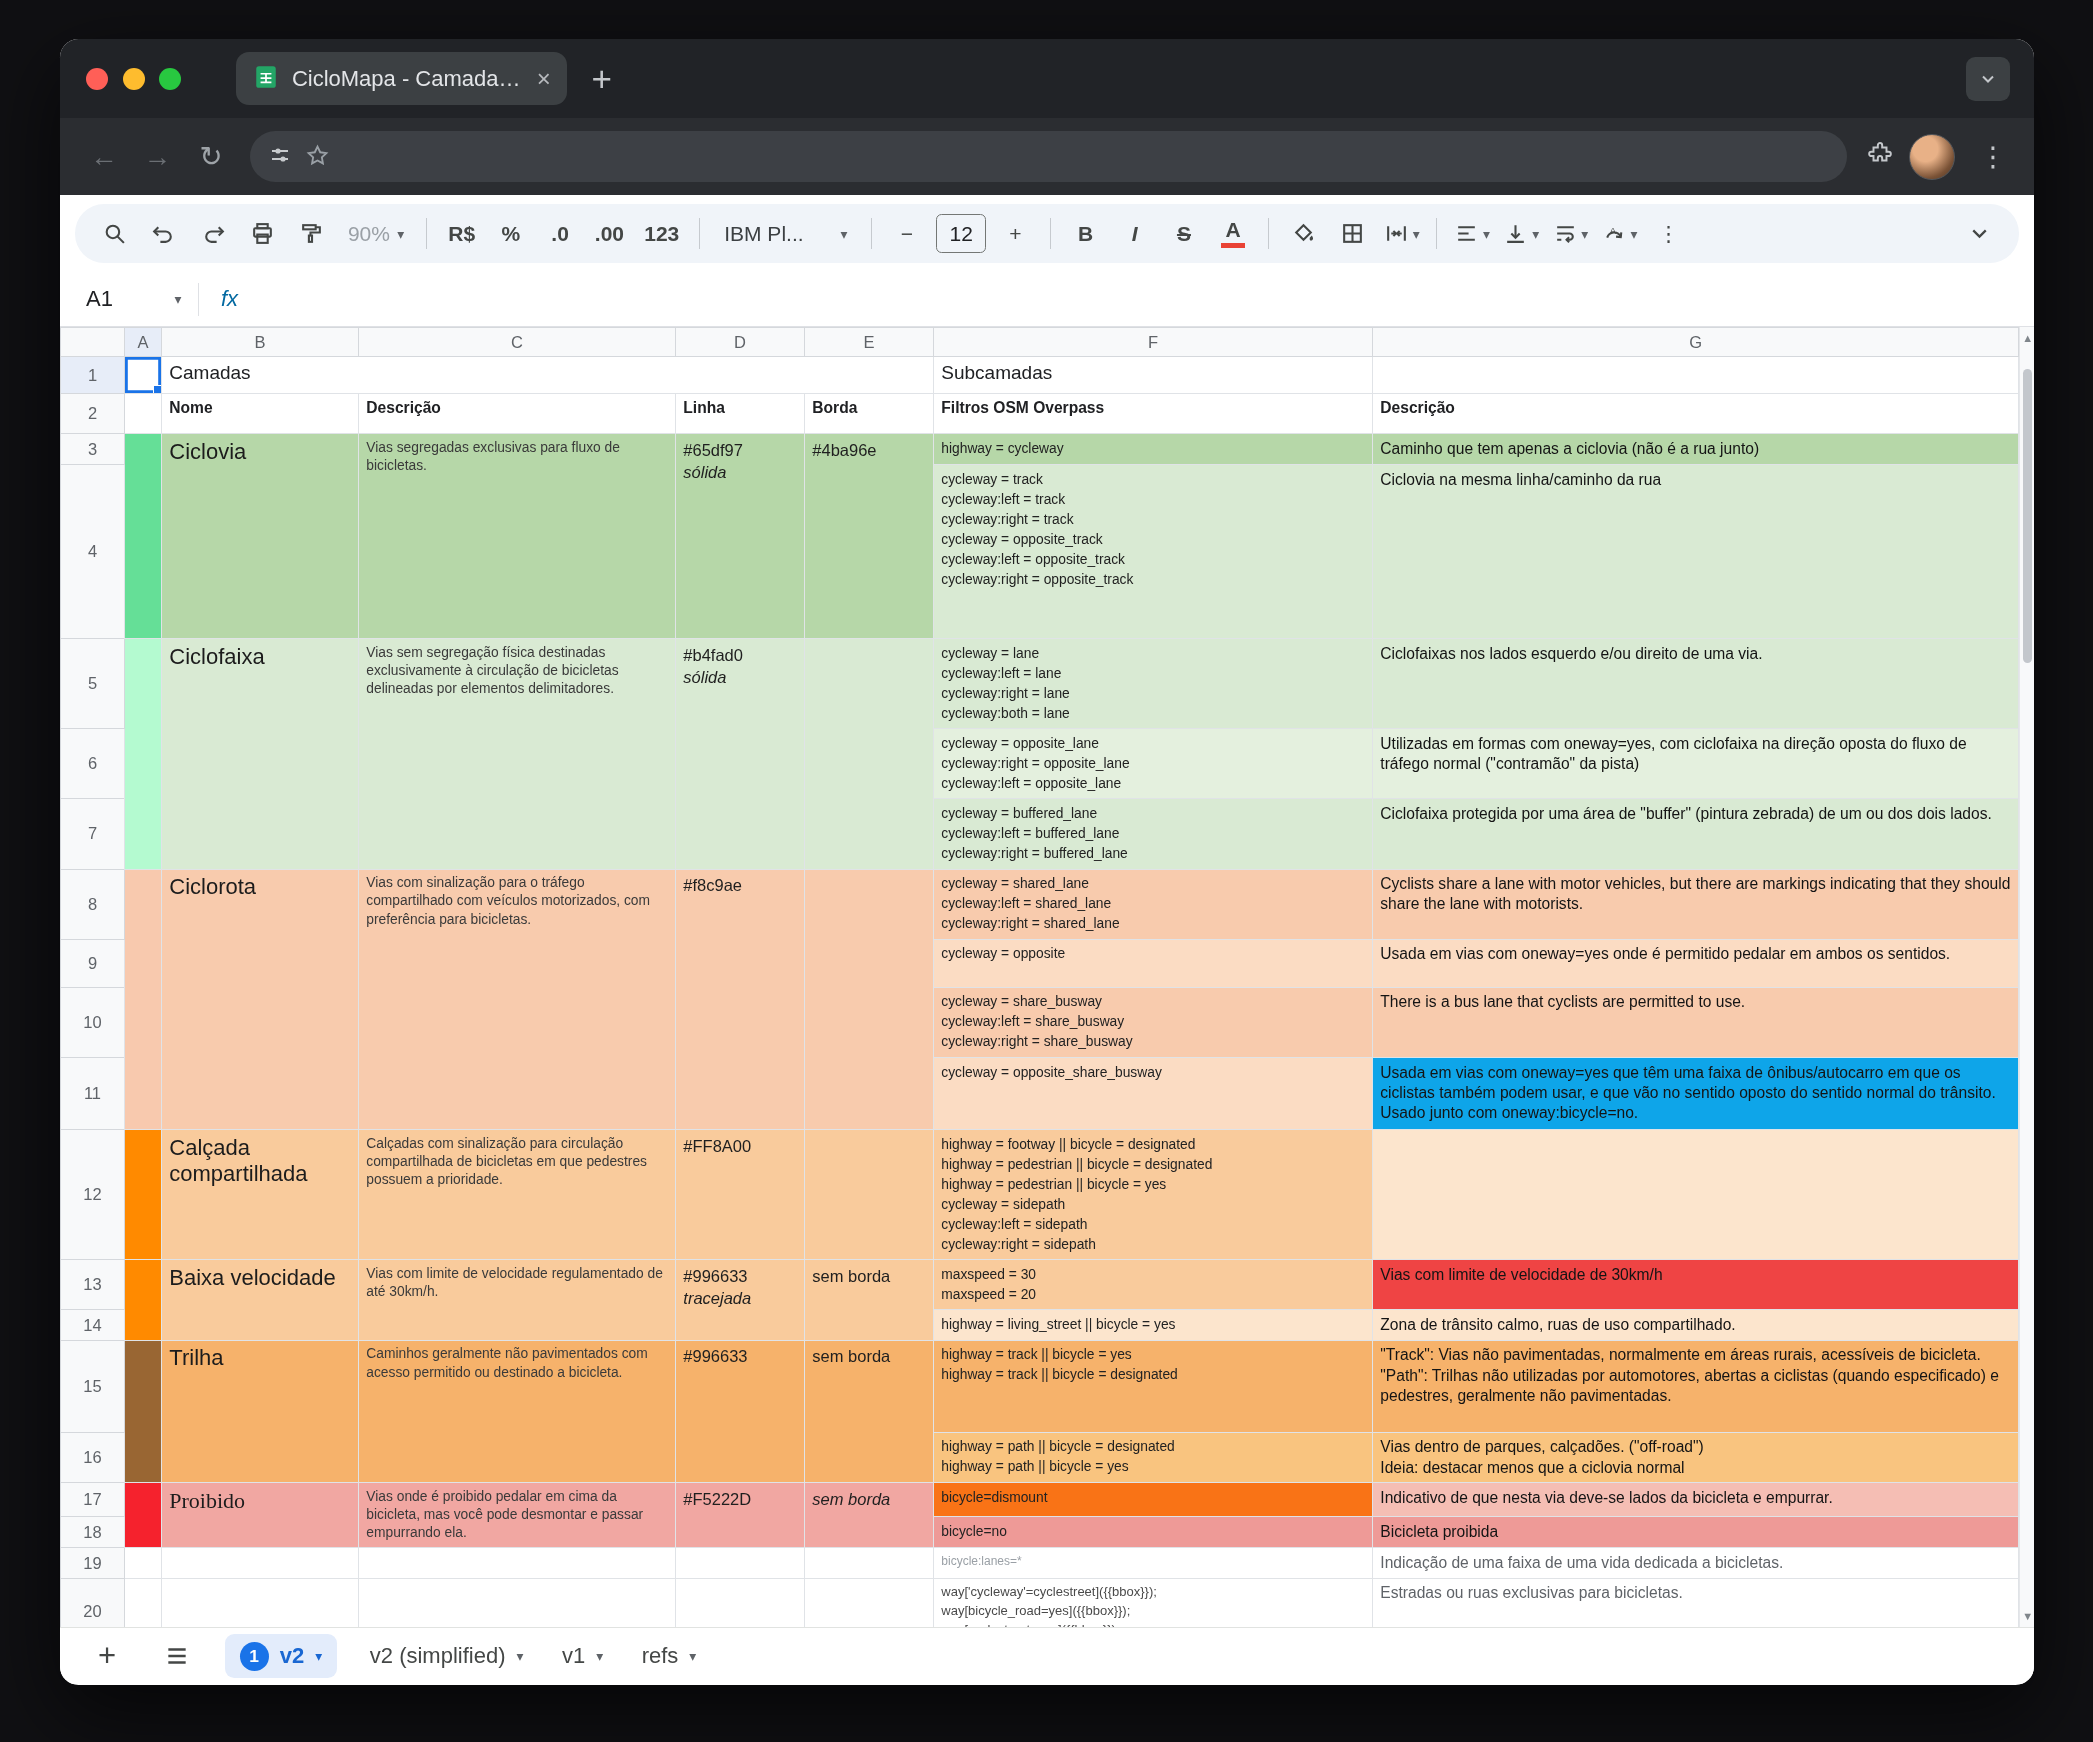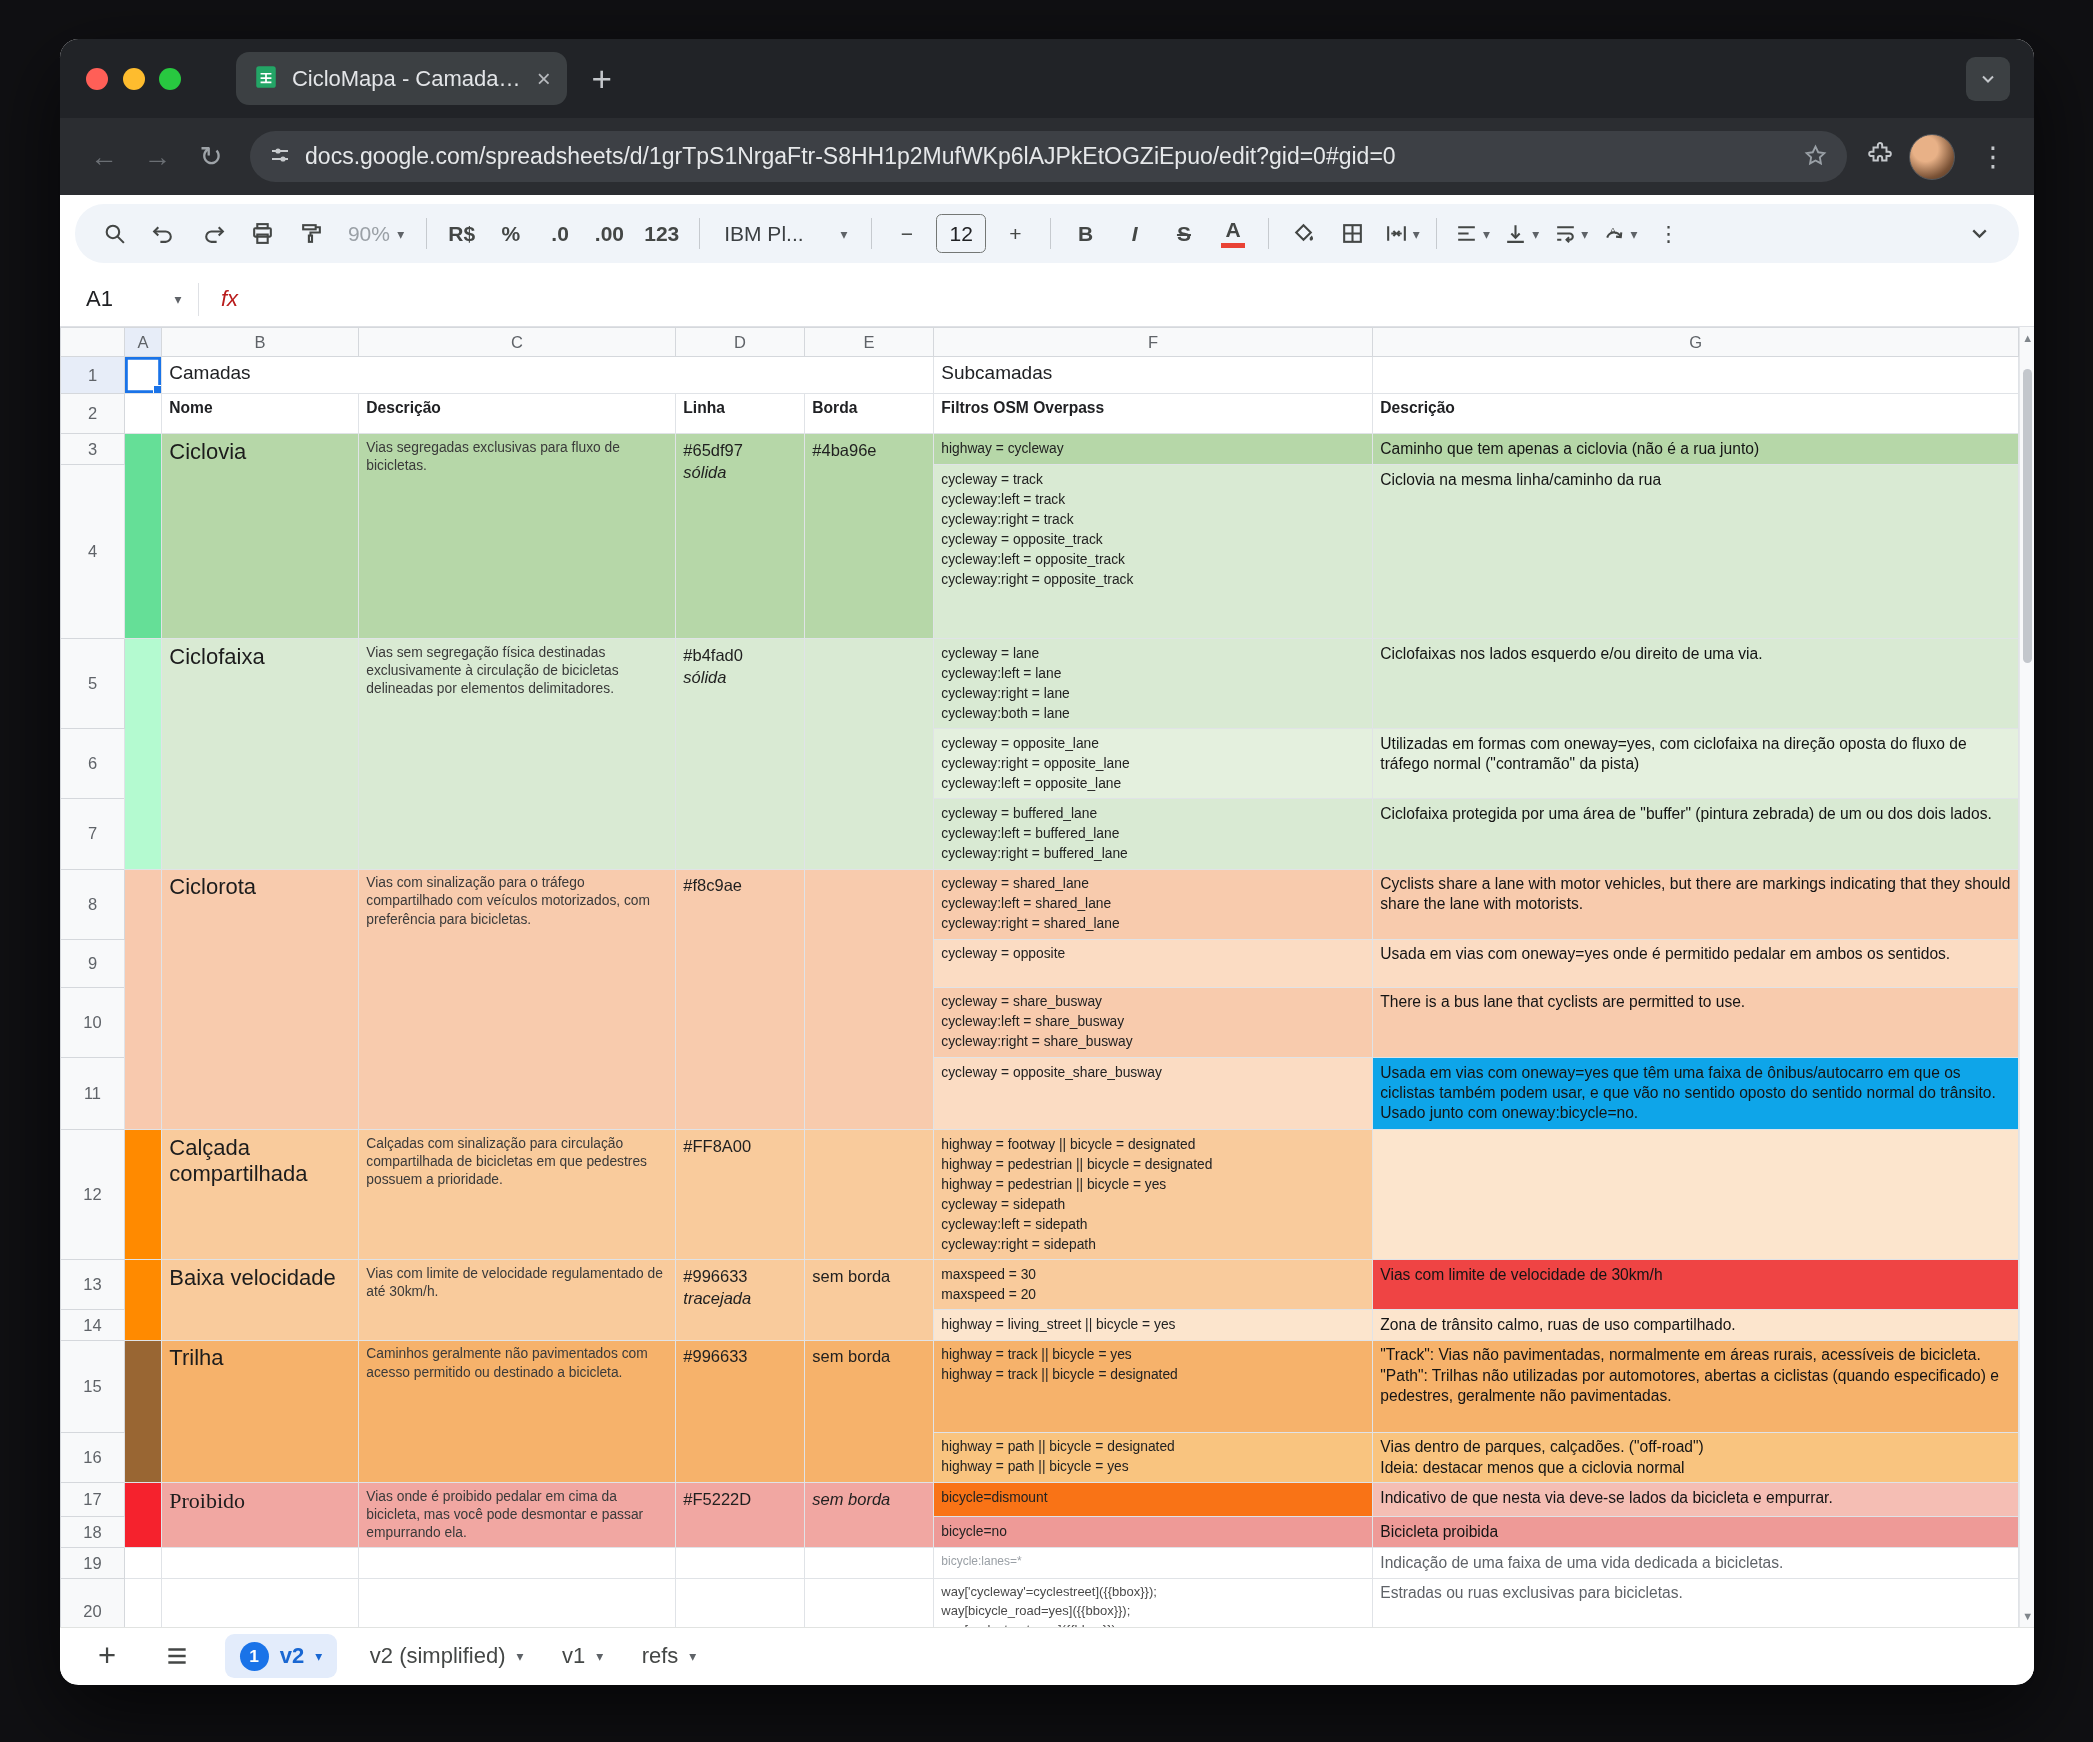--- a/index.html
+++ b/index.html
@@ -42,21 +42,21 @@
   .caret { font-size:13.8px; color:#5f6368; }
   .strike { text-decoration:line-through; }
   .tcolor { display:flex; flex-direction:column; align-items:center; line-height:1; }
   .tcolor .bar { width:24px; height:5.5px; background:#e94235; margin-top:2.8px; }
   .spacer { flex:1; }
 
   
   .fbar { height:55px; background:#fff; display:flex; align-items:center; border-bottom:0.9px solid #dfe1e5; flex-shrink:0; }
   .namebox { width:138px; display:flex; align-items:center; justify-content:space-between; padding:0 16.5px 0 26px; font-size:22px; color:#202124; }
   .fdiv { width:0.9px; height:33px; background:#dfe1e5; }
-  .fx { font-style:italic; color:#b91c1c; font-size:22px; margin-left:22px; }
+  .fx { font-style:italic; color:#0369a1; font-size:22px; margin-left:22px; }
 
   
   .gridzone { height:1300px; overflow:hidden; display:flex; }
   .gridcol { flex:1; min-width:0; display:flex; flex-direction:column; }
   table.gt { border-collapse:collapse; table-layout:fixed; width:100%; }
   .gt td { border:0.9px solid #e0e3e7; vertical-align:top; padding:4.6px 7.3px; overflow:hidden; position:relative; }
   td.ch { background:#f8f9fa; border:0.9px solid #d5d8dc; text-align:center; vertical-align:middle; color:#5f6368; font-size:16.5px; height:29px; padding:0; }
   td.rn { background:#f8f9fa; border:0.9px solid #d5d8dc; text-align:center; vertical-align:middle; color:#5f6368; font-size:16.5px; padding:0; }
   td.hl { background:#e7edf8; }
   td.sel { box-shadow:inset 0 0 0 2.8px #1a73e8; }
@@ -130,21 +130,20 @@
       <span>
         <svg width="24" height="24" viewBox="0 0 24 24">
               <g stroke="#c7cacd" stroke-width="2" fill="none">
                 <line x1="4" y1="8" x2="20" y2="8"></line>
                 <line x1="4" y1="16" x2="20" y2="16"></line>
               </g>
               <circle cx="10" cy="8" r="2.6" fill="#c7cacd"></circle>
               <circle cx="15" cy="16" r="2.6" fill="#c7cacd"></circle>
             </svg>
       </span>
-      <span class="urltext">docs.google.com/spreadsheets/d/1grTpS1NrgaFtr-S8HH1p2MufWKp6lAJPkEtOGZiEpuo/edit?gid=0#gid=0</span>
       <span>
         <svg width="25" height="25" viewBox="0 0 24 24">
               <path d="M12 3.5 l2.6 5.4 5.9 0.8 -4.3 4.1 1 5.8 -5.2 -2.8 -5.2 2.8 1 -5.8 -4.3 -4.1 5.9 -0.8 z" fill="none" stroke="#9aa0a6" stroke-width="1.8"></path>
             </svg>
       </span>
     </div>
     <div class="rightics">
       <span>
         <svg width="26" height="26" viewBox="0 0 24 24">
               <path d="M10 3 a2 2 0 0 1 4 0 v2 h4 v4 h2 a2 2 0 0 1 0 4 h-2 v4 h-4 v-2 a2 2 0 0 0 -4 0 v2 H6 v-4 H4 a2 2 0 0 1 0 -4 h2 V5 h4 z" fill="none" stroke="#c4c7cb" stroke-width="1.8"></path>

